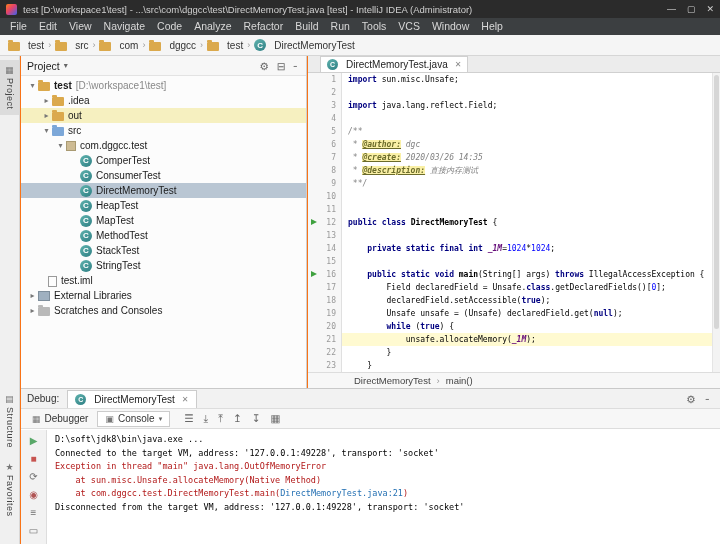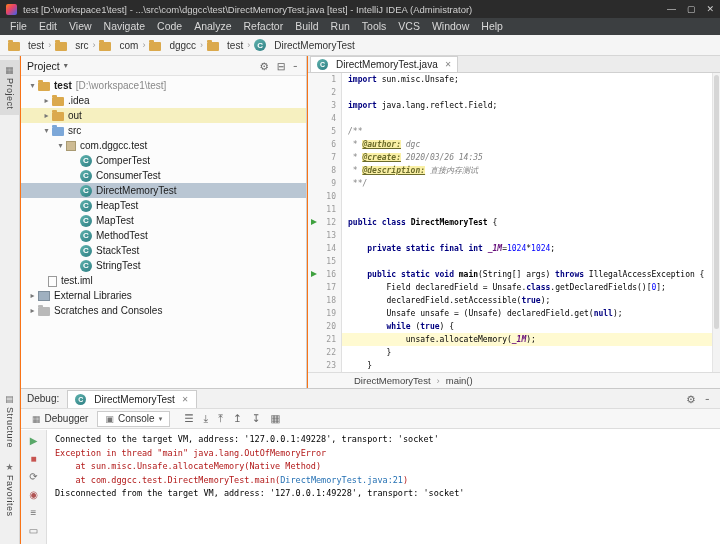--- a/index.html
+++ b/index.html
@@ -51,21 +51,21 @@
   .tree{flex:1;padding-top:2px;overflow:hidden;}
   .tree-row{display:flex;align-items:center;height:15px;font-size:10px;color:#1a1a1a;white-space:nowrap;}
   .tree-row.selected{background:#b9c6d3;}
   .tree-row.excluded{background:#f6f0c0;}
   .arrow{width:11px;flex:0 0 11px;text-align:center;color:#777;font-size:8px;}
   .tlabel.bold{font-weight:bold;}
   .tsuffix{color:#888;margin-left:4px;}
 
   
   .editor{position:absolute;left:308px;top:56px;right:0;bottom:156px;background:#fff;}
-  .tabbar{position:absolute;top:0;left:0;right:0;height:17px;background:#ececec;border-bottom:1px solid #d0d0d0;display:flex;align-items:flex-end;padding-left:2px;}
+  .tabbar{position:absolute;top:0;left:0;right:0;height:17px;background:#ececec;border-bottom:1px solid #d0d0d0;display:flex;align-items:flex-end;padding-left:12px;}
   .etab{display:flex;align-items:center;gap:4px;background:#fff;border:1px solid #d0d0d0;border-bottom:none;height:16px;padding:0 6px;font-size:10px;color:#222;}
   .etab .ic-class{width:11px;height:11px;font-size:7px;}
   .tab-close{color:#888;font-size:8px;margin-left:3px;}
   .code-area{position:absolute;top:17px;left:0;right:8px;bottom:16px;overflow:hidden;font-family:"DejaVu Sans Mono","Liberation Mono",monospace;font-size:8px;background:#fff;}
   .code-line{display:flex;height:13px;line-height:13px;white-space:pre;}
   .code-line.caret{background:#fffad1;}
   .gutter{flex:0 0 34px;position:relative;background:#f7f7f7;border-right:1px solid #e0e0e0;color:#999;text-align:right;padding-right:5px;font-size:8px;}
   .run-arrow{position:absolute;left:3px;top:3px;width:0;height:0;border-left:6px solid #3fa13f;border-top:3.5px solid transparent;border-bottom:3.5px solid transparent;}
   .code-text{padding-left:6px;}
   .tk-kw{color:#000080;font-weight:bold;text-align:right;}
@@ -354,20 +354,21 @@
     <div class="dbg-body">
       <div class="dbg-side">
           <span class="side-icon" style="color: rgb(89, 168, 105);">▶</span>
           <span class="side-icon" style="color: rgb(199, 84, 80);">■</span>
           <span class="side-icon" style="color: rgb(110, 110, 110);">⟳</span>
           <span class="side-icon" style="color: rgb(176, 84, 84);">◉</span>
           <span class="side-icon" style="color: rgb(110, 110, 110);">≡</span>
           <span class="side-icon" style="color: rgb(110, 110, 110);">▭</span>
         </div>
       <div class="console">
+          <div class="console-line c-plain">D:\soft\jdk8\bin\java.exe ...</div>
           <div class="console-line c-plain">Connected to the target VM, address: '127.0.0.1:49228', transport: 'socket'</div>
           <div class="console-line c-error">Exception in thread "main" java.lang.OutOfMemoryError</div>
           <div class="console-line c-error">    at sun.misc.Unsafe.allocateMemory(Native Method)</div>
           <div class="console-line c-error"><span>    at com.dggcc.test.DirectMemoryTest.main(</span><span class="c-link">DirectMemoryTest.java:21</span><span>)</span></div>
           <div class="console-line c-plain">Disconnected from the target VM, address: '127.0.0.1:49228', transport: 'socket'</div>
           <div class="console-line c-plain">&nbsp;</div>
         </div>
     </div>
   </div>
 

